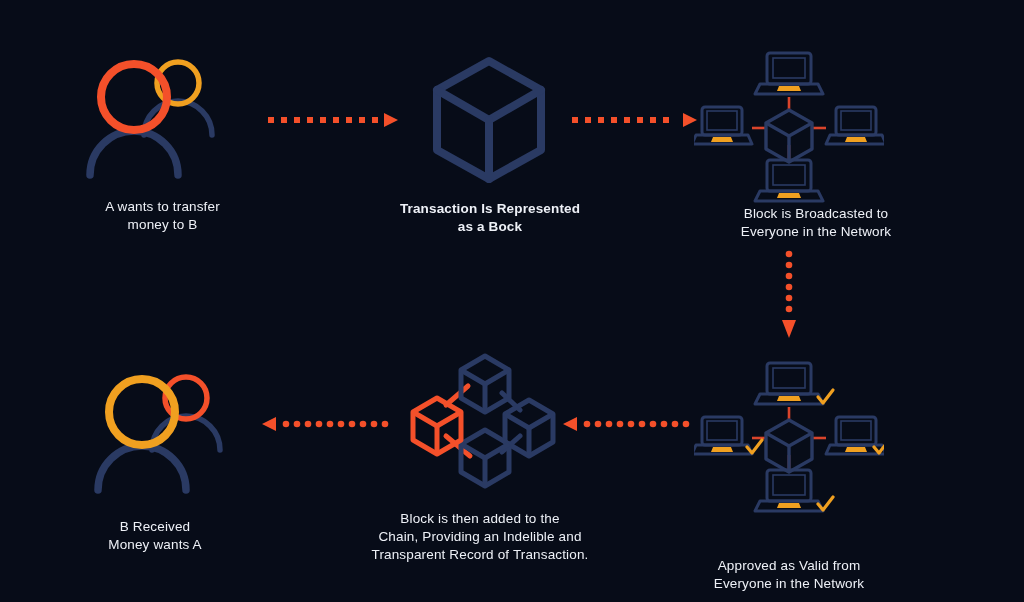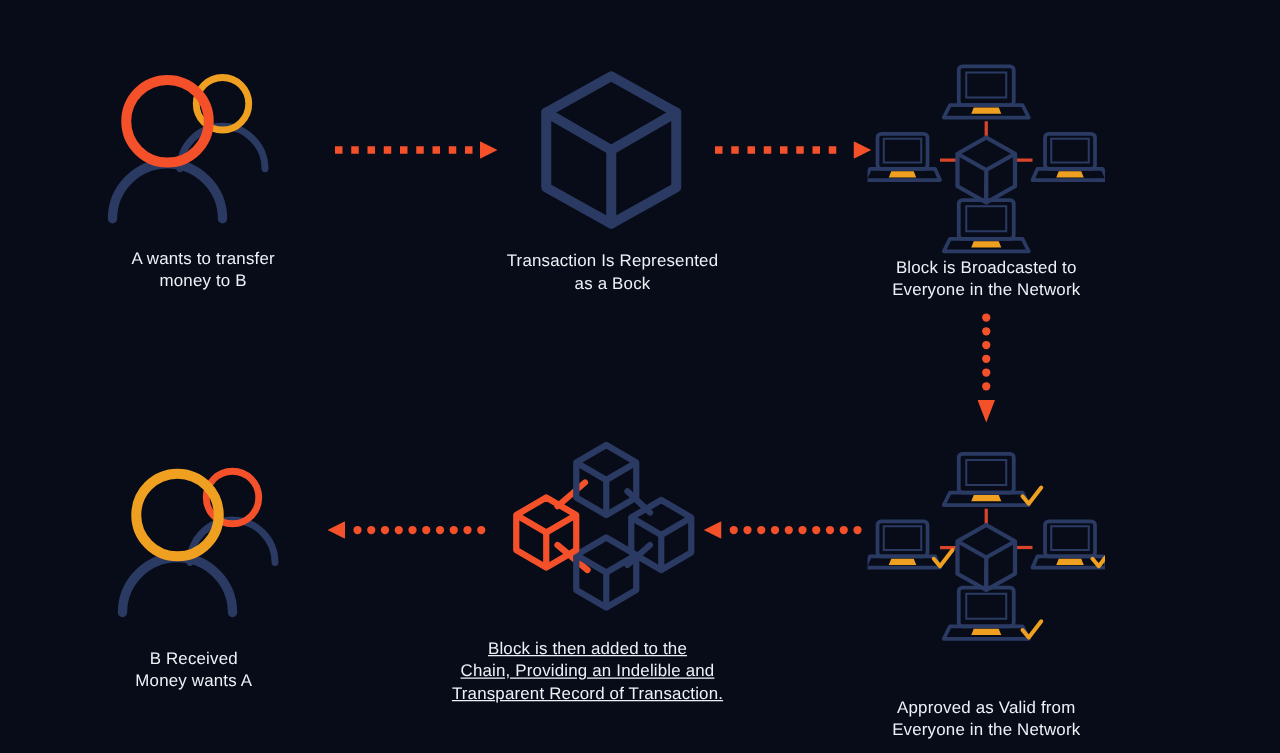--- a/index.html
+++ b/index.html
@@ -62,21 +62,21 @@
 
   <div class="node" style="left:424px;top:55px;width:130px;height:130px;">
     <svg class="art" width="130" height="130" viewBox="0 0 120 130">
       <g fill="none" stroke="#2a3a63" stroke-width="8" stroke-linejoin="round" stroke-linecap="round">
         <polygon points="60,6 112,35 112,95 60,124 8,95 8,35"></polygon>
         <polyline points="8,35 60,65 112,35"></polyline>
         <line x1="60" y1="65" x2="60" y2="124"></line>
       </g>
     </svg>
   </div>
-  <div class="caption" style="top:200px;left:370px;width:240px;">Transaction Is Represented
+  <div class="caption" style="top:200px;left:370px;width:240px;font-weight:bold;">Transaction Is Represented
 as a Bock</div>
 
   <div class="arrow" style="left:572px;top:113px;">
     <svg width="125" height="14" viewBox="0 0 125 14">
       <g fill="#f4502a">
         <rect x="0" y="4" width="6" height="6"></rect>
           <rect x="13" y="4" width="6" height="6"></rect>
         <rect x="26" y="4" width="6" height="6"></rect>
           <rect x="39" y="4" width="6" height="6"></rect>
         <rect x="52" y="4" width="6" height="6"></rect>
@@ -126,21 +126,21 @@
       </g>
 
       <g>
         <rect x="73" y="115" width="44" height="31" rx="3" fill="none" stroke="#2a3a63" stroke-width="3"></rect>
         <rect x="79" y="120" width="32" height="20" fill="none" stroke="#2a3a63" stroke-width="1.6"></rect>
         <path d="M66 146 L124 146 L129 156 L61 156 Z" fill="none" stroke="#2a3a63" stroke-width="3" stroke-linejoin="round"></path>
         <path d="M85 148 L105 148 L107 153 L83 153 Z" fill="#f0a020"></path>
       </g>
     </svg>
   </div>
-  <div class="caption" style="top:205px;left:679px;width:220px;">Block is Broadcasted to
+  <div class="caption" style="top:205px;left:706px;width:220px;">Block is Broadcasted to
 Everyone in the Network</div>
 
   <div class="arrow" style="left:782px;top:250px;">
     <svg width="14" height="90" viewBox="0 0 14 90">
       <g fill="#f4502a">
         <circle cx="7" cy="4" r="3.3"></circle>
           <circle cx="7" cy="15" r="3.3"></circle>
         <circle cx="7" cy="26" r="3.3"></circle>
           <circle cx="7" cy="37" r="3.3"></circle>
         <circle cx="7" cy="48" r="3.3"></circle>
@@ -246,21 +246,21 @@
         <line x1="87" y1="110" x2="87" y2="138"></line>
       </g>
 
       <g fill="none" stroke="#f4502a" stroke-width="5" stroke-linejoin="round">
         <polygon points="39,50 63,64 63,92 39,106 15,92 15,64"></polygon>
         <polyline points="15,64 39,78 63,64"></polyline>
         <line x1="39" y1="78" x2="39" y2="106"></line>
       </g>
     </svg>
   </div>
-  <div class="caption" style="top:510px;left:320px;width:300px;text-decoration:underline;">Block is then added to the
+  <div class="caption" style="top:510px;left:330px;width:300px;">Block is then added to the
 Chain, Providing an Indelible and
 Transparent Record of Transaction.</div>
 
   <div class="arrow" style="left:262px;top:417px;">
     <svg width="128" height="14" viewBox="0 0 128 14">
       <g fill="#f4502a">
         <polygon points="14,0 14,14 0,7"></polygon>
         <circle cx="24" cy="7" r="3.3"></circle>
           <circle cx="35" cy="7" r="3.3"></circle>
         <circle cx="46" cy="7" r="3.3"></circle>

